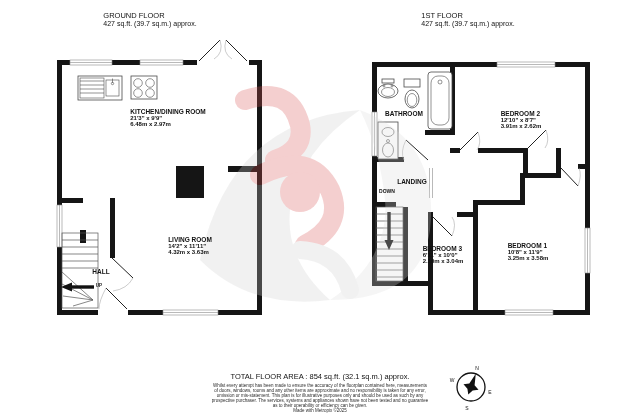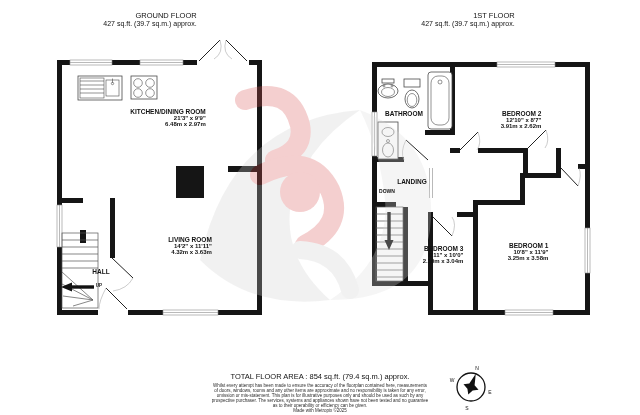--- a/index.html
+++ b/index.html
@@ -10,21 +10,21 @@
   .winrect{fill:#ffffff;stroke:#8a8a8a;stroke-width:0.6;}
   .winline{stroke:#8a8a8a;stroke-width:0.6;}
   .leaf{stroke:#222;stroke-width:1;fill:none;}
   .arc{stroke:#aaa;stroke-width:0.6;fill:none;}
   .fx{fill:#fff;stroke:#4a4a4a;stroke-width:0.8;}
   .fxl{stroke:#4a4a4a;stroke-width:0.6;fill:none;}
   .tread{stroke:#555;stroke-width:0.7;}
   .stairbox{fill:none;stroke:#555;stroke-width:0.7;}
   .arrow{stroke:#111;stroke-width:3.4;}
   .ah{fill:#111;}
-  .lbl{position:absolute;transform:translateX(-50%);text-align:right;white-space:nowrap;line-height:1.08;}
+  .lbl{position:absolute;transform:translateX(-50%);text-align:left;white-space:nowrap;line-height:1.08;}
   .room-name{font-size:6.5px;font-weight:bold;}
   .room-dim{font-size:6px;font-weight:bold;}
   .tiny{font-size:5px;font-weight:bold;}
   .hdr-title{font-size:7.5px;}
   .hdr-area{font-size:7px;}
   .total{font-size:7.5px;}
   .disc{position:absolute;left:320px;transform:translateX(-50%);text-align:center;
         font-size:4.5px;line-height:1.1;color:#2b2b2b;white-space:nowrap;}
   .compass-letter{font-size:5px;fill:#111;}
 </style>
@@ -312,21 +312,21 @@
   <div class="room-dim">6'11" x 10'0"</div>
   <div class="room-dim">2.10m x 3.04m</div>
 </div>
 
 <div class="lbl" style="left:528px;top:242px;">
   <div class="room-name">BEDROOM 1</div>
   <div class="room-dim">10'8" x 11'9"</div>
   <div class="room-dim">3.25m x 3.58m</div>
 </div>
 
-<div class="lbl total" style="left:320px;top:373px;">TOTAL FLOOR AREA : 854 sq.ft. (79.4 sq.m.) approx.</div>
+<div class="lbl total" style="left:320px;top:373px;">TOTAL FLOOR AREA : 854 sq.ft. (32.1 sq.m.) approx.</div>
 
 <div class="disc" style="top:384px;">
   <div>Whilst every attempt has been made to ensure the accuracy of the floorplan contained here, measurements</div>
   <div>of doors, windows, rooms and any other items are approximate and no responsibility is taken for any error,</div>
   <div>omission or mis-statement. This plan is for illustrative purposes only and should be used as such by any</div>
   <div>prospective purchaser. The services, systems and appliances shown have not been tested and no guarantee</div>
   <div>as to their operability or efficiency can be given.</div>
   <div>Made with Metropix ©2025</div>
 </div>
 

